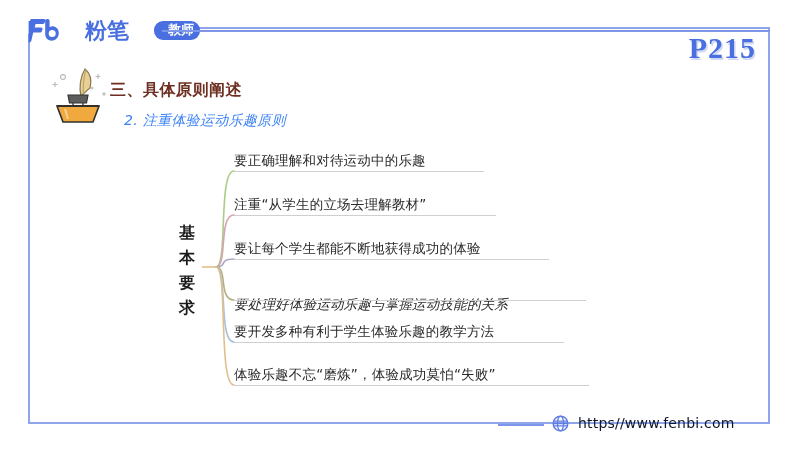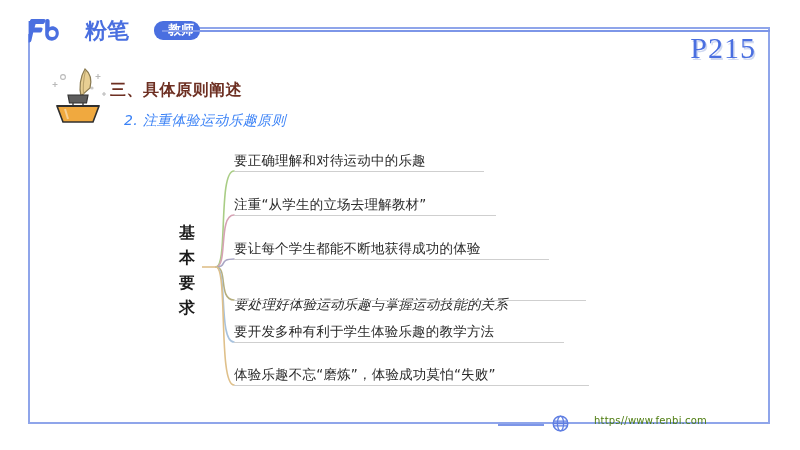--- a/index.html
+++ b/index.html
@@ -63,21 +63,21 @@
     background: #7d96e8;
   }
 
   
   #page-number {
     position: absolute;
     right: 44px;
     top: 31px;
     font-family: "Liberation Serif", "DejaVu Serif", serif;
     font-size: 30px;
-    font-weight: normal;
+    font-weight: bold;
     color: #4a6fe0;
     letter-spacing: 1px;
     text-shadow: 1.5px 1.5px 0 rgba(150,170,225,0.45);
   }
 
   
   #frame {
     position: absolute;
     left: 28px;
     top: 27px;
@@ -187,24 +187,23 @@
     top: 415px;
     width: 17px;
     height: 17px;
   }
   #globe-icon svg { display: block; }
   #footer-url {
     position: absolute;
     left: 578px;
     top: 415px;
     font-family: "DejaVu Sans", sans-serif;
-    font-size: 10px;
-    color: #4d7c0f;
+    font-size: 14px;
+    color: #0f172a;
     letter-spacing: 0.2px;
-    margin-left: 16px;
   }
 </style>
 </head>
 <body>
 
 <div id="slide">
 
   <div id="frame"></div>
   <div id="frame-gap"></div>
 

